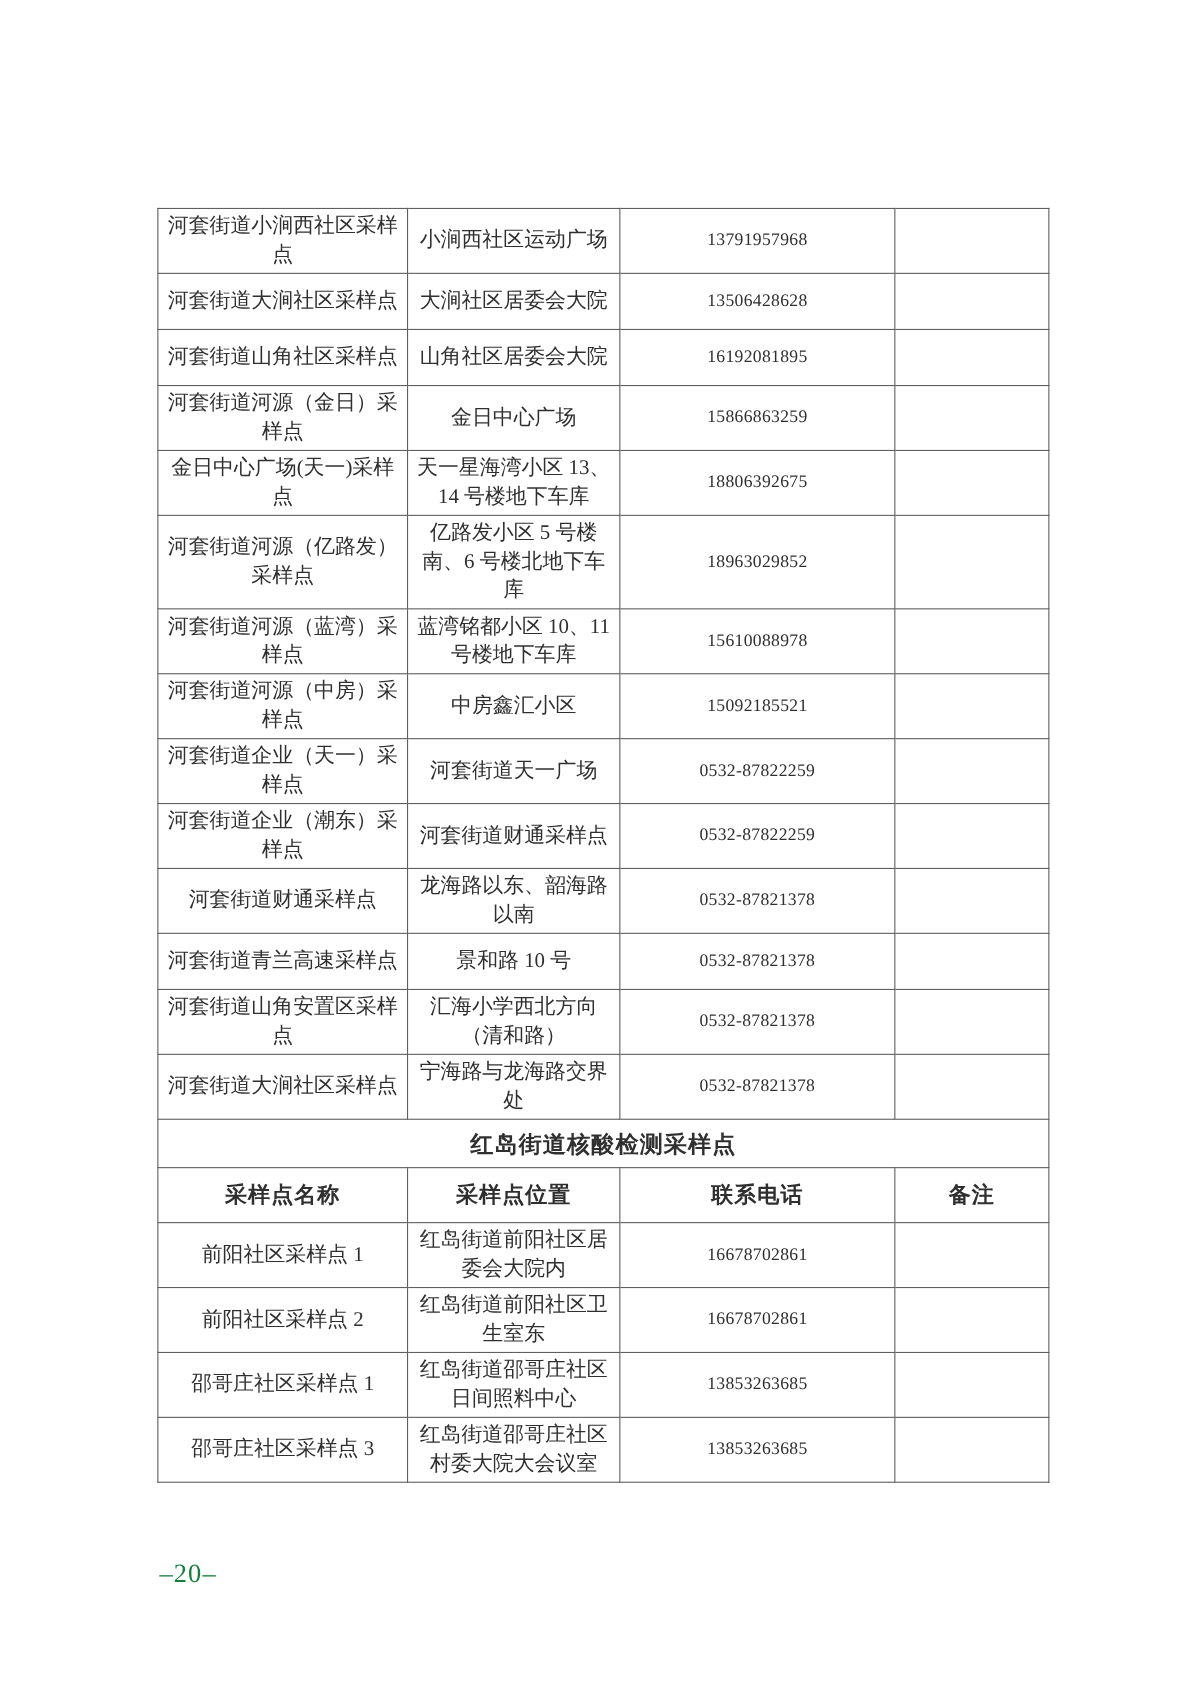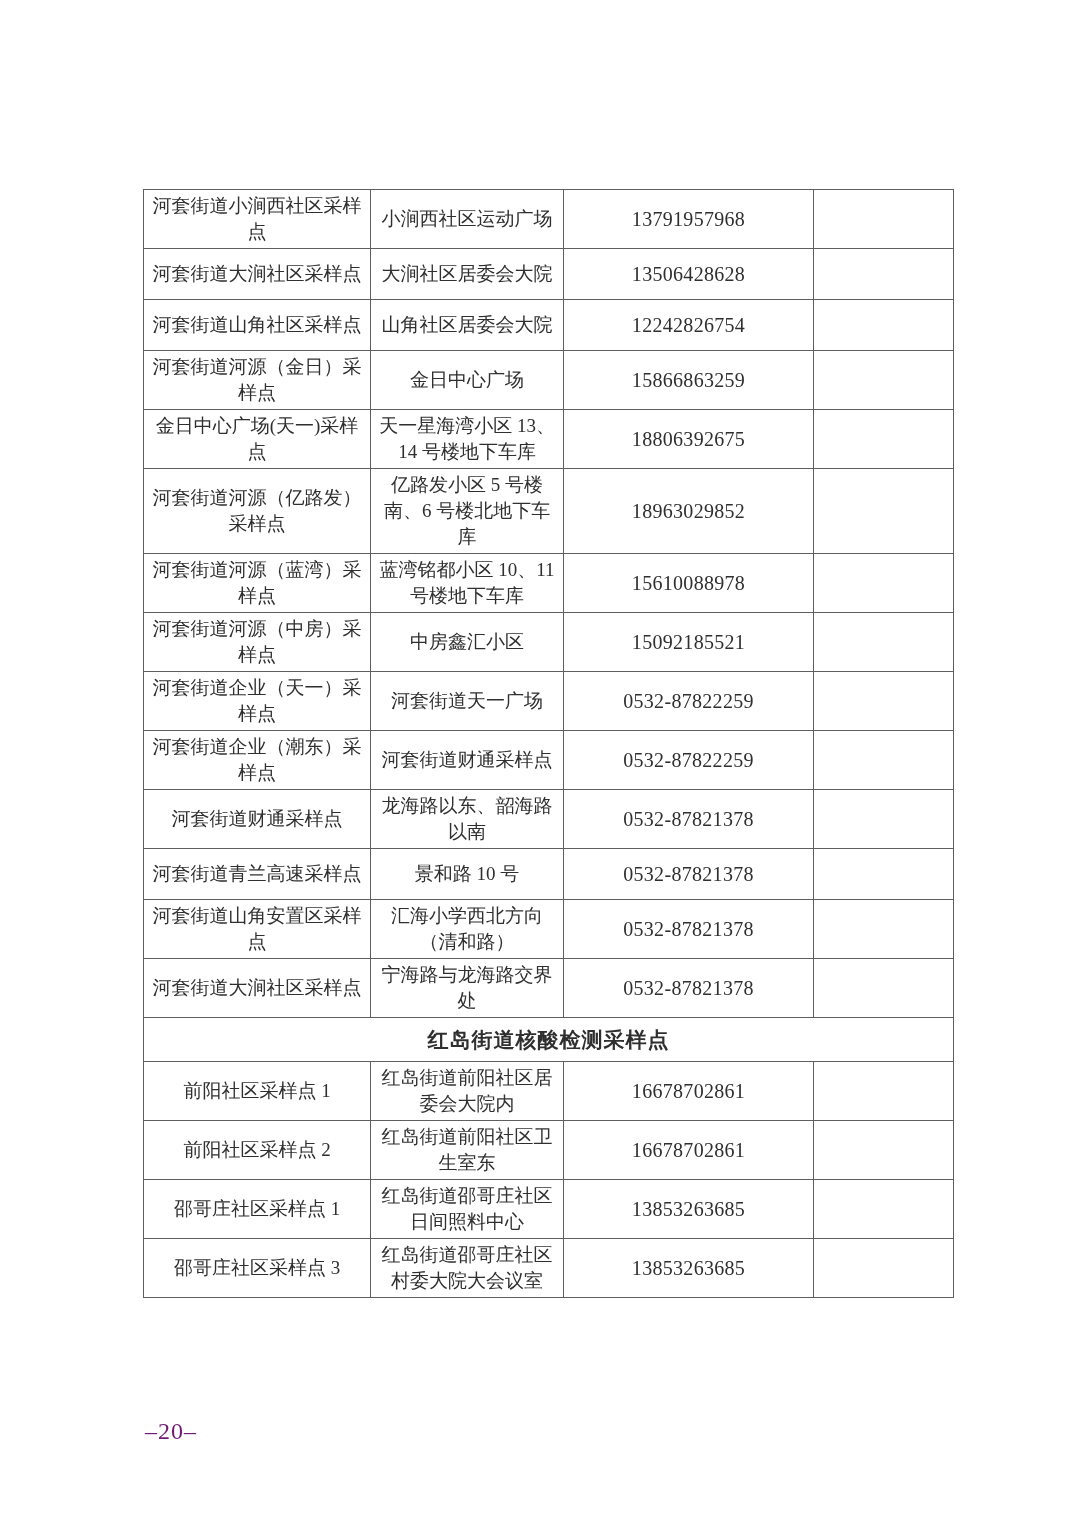--- a/index.html
+++ b/index.html
@@ -34,42 +34,42 @@
     vertical-align: middle;
     padding: 3px 4px;
     font-size: 19px;
     line-height: 26px;
     font-weight: normal;
     height: 44px;
     overflow: hidden;
     word-break: normal;
   }
   .doc-table td.phone {
-    font-size: 20px;
+    font-size: 16px;
     letter-spacing: 0.3px;
   }
   .doc-table tr.section-title-row td {
     font-weight: bold;
     font-size: 21px;
     height: 37px;
     letter-spacing: 1px;
   }
   .doc-table tr.header-row th {
     font-weight: bold;
     font-size: 20px;
     height: 43px;
     letter-spacing: 1px;
   }
   .page-footer {
     position: absolute;
     left: 145px;
     top: 1416px;
     font-size: 24px;
     line-height: 30px;
-    color: #701a75;
+    color: #15803d;
     letter-spacing: 1px;
   }
 </style>
 </head>
 <body style="--text-color: #2f2f2f; --border-color: #5f5f5f;">
 
 <div class="page">
 
   <table class="doc-table">
     <colgroup>
@@ -88,21 +88,21 @@
         </tr>
         <tr>
           <td>河套街道大涧社区采样点</td>
           <td>大涧社区居委会大院</td>
           <td class="phone">13506428628</td>
           <td></td>
         </tr>
         <tr>
           <td>河套街道山角社区采样点</td>
           <td>山角社区居委会大院</td>
-          <td class="phone">12242826754</td>
+          <td class="phone">16192081895</td>
           <td></td>
         </tr>
         <tr>
           <td>河套街道河源（金日）采样点</td>
           <td>金日中心广场</td>
           <td class="phone">15866863259</td>
           <td></td>
         </tr>
         <tr>
           <td>金日中心广场(天一)采样点</td>
@@ -163,20 +163,26 @@
           <td>宁海路与龙海路交界处</td>
           <td class="phone">0532-87821378</td>
           <td></td>
         </tr>
       </tbody>
 
     <tbody>
       <tr class="section-title-row">
         <td colspan="4">红岛街道核酸检测采样点</td>
       </tr>
+      <tr class="header-row">
+        <th>采样点名称</th>
+        <th>采样点位置</th>
+        <th>联系电话</th>
+        <th>备注</th>
+      </tr>
     </tbody>
 
     <tbody>
         <tr>
           <td>前阳社区采样点 1</td>
           <td>红岛街道前阳社区居委会大院内</td>
           <td class="phone">16678702861</td>
           <td></td>
         </tr>
         <tr>

